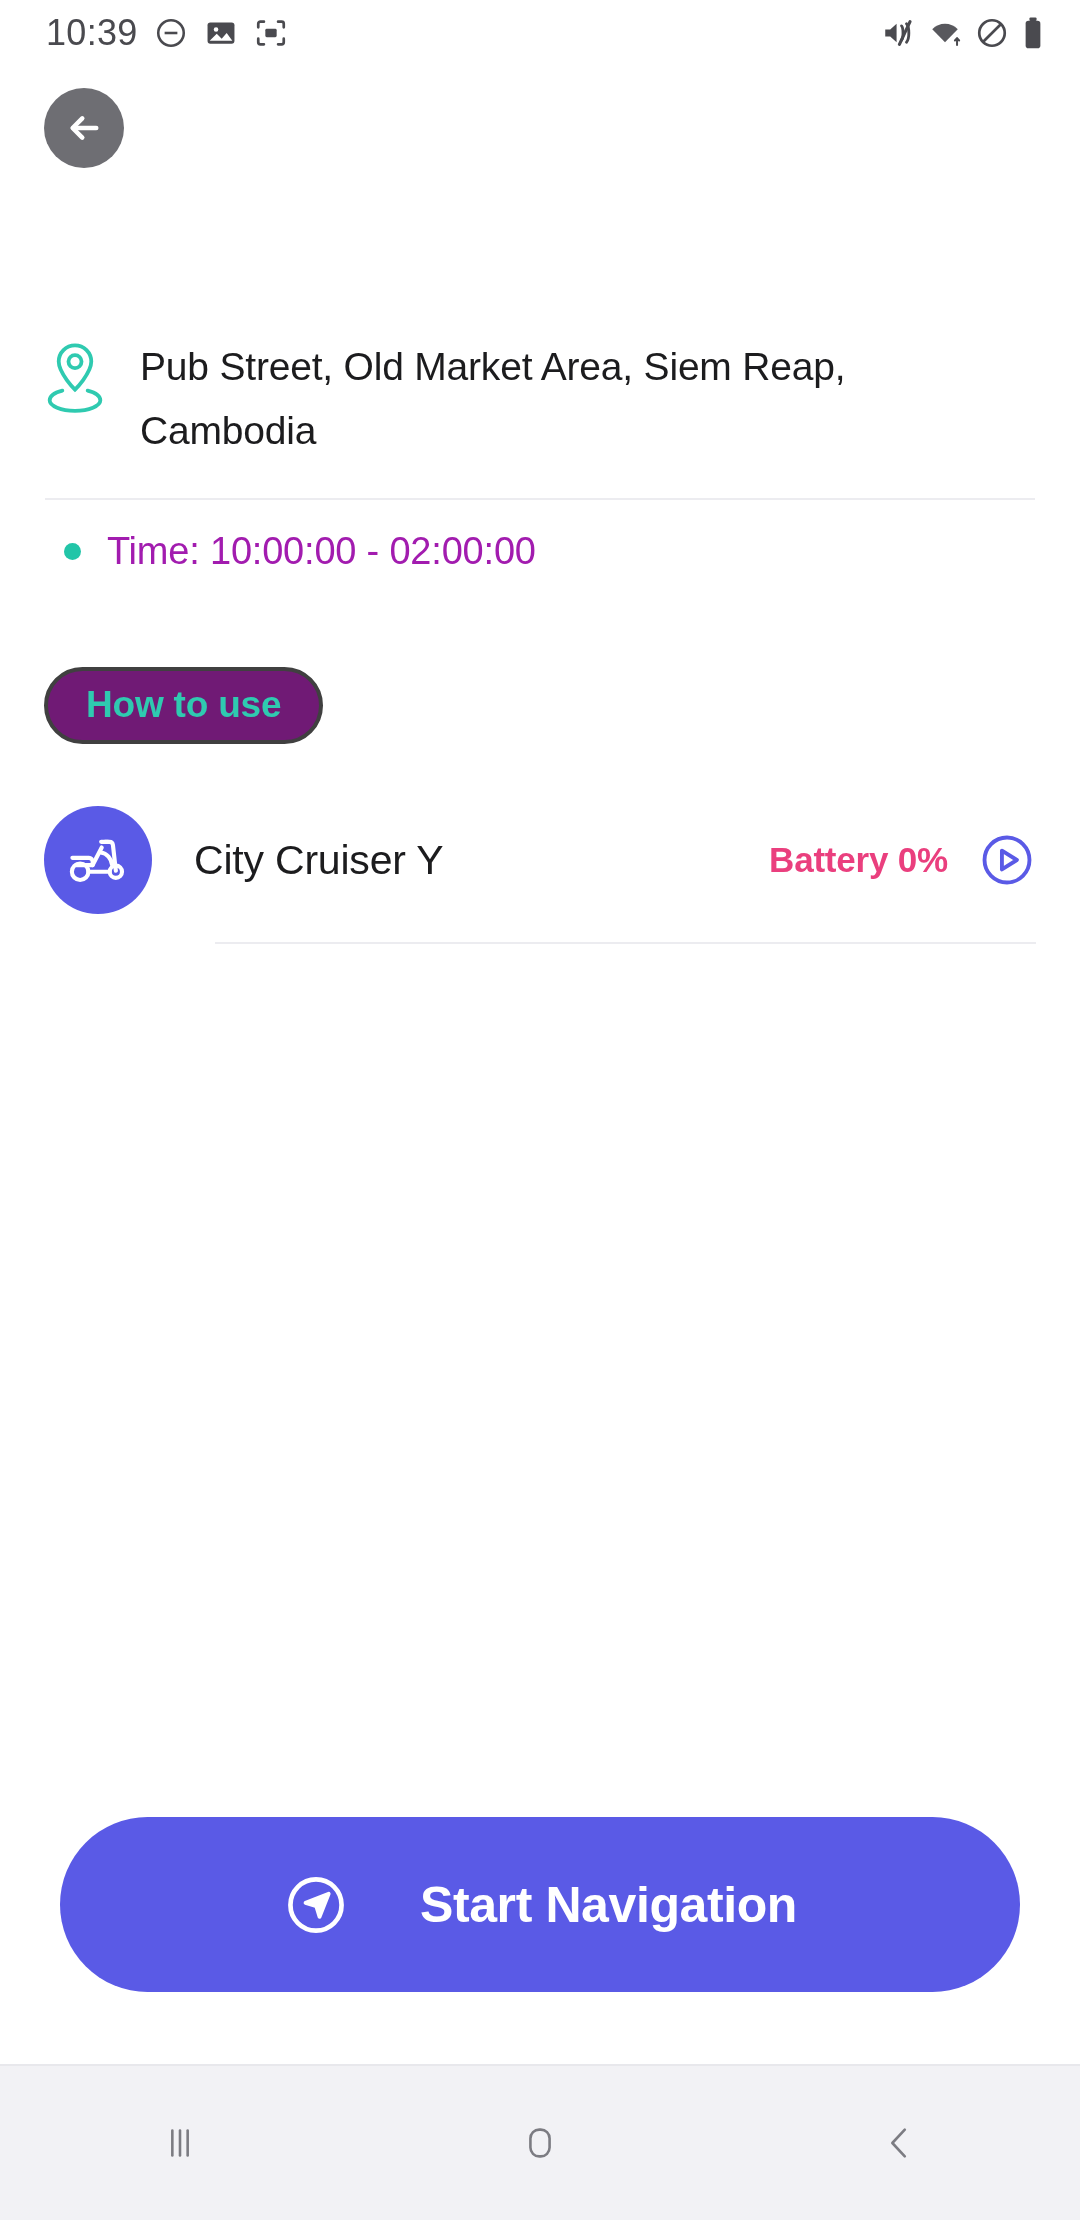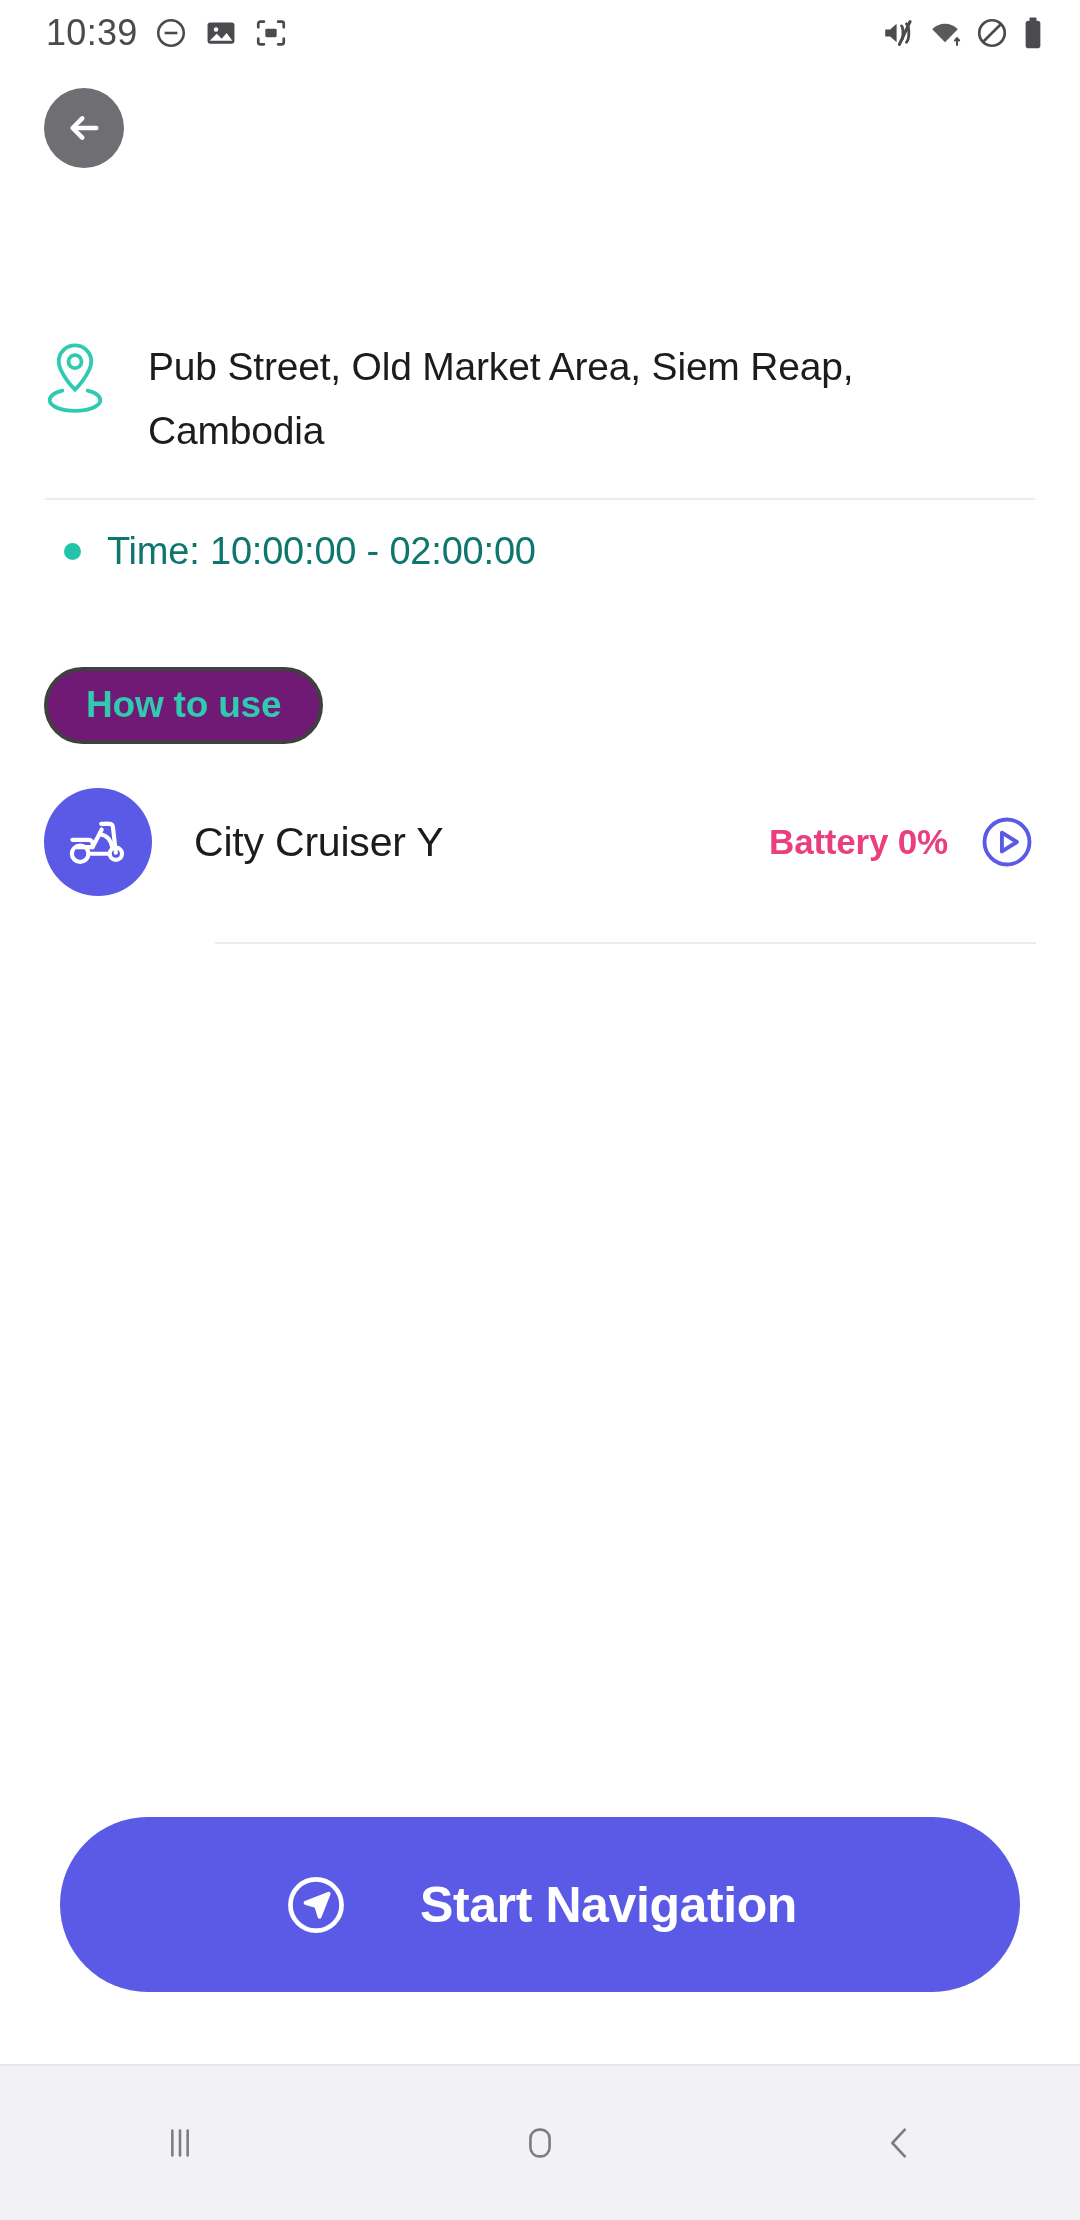--- a/index.html
+++ b/index.html
@@ -49,21 +49,21 @@
     width:1080px; text-align:center;
     font-size:47px; font-weight:700;
     color:#1c1c1e;
     letter-spacing:-0.3px;
   }
 
   
   .address-row {
     position:absolute; left:44px; top:335px;
     width:1000px;
-    display:flex; align-items:flex-start; gap:8px;
+    display:flex; align-items:flex-start; gap:0;
   }
   .pin-wrap {
     width:62px; min-width:62px; margin-right:34px;
     padding-top:4px;
   }
   .address-text {
     font-size:39px; line-height:64px;
     color:#1c1c1e; font-weight:400;
     letter-spacing:-0.2px;
     max-width:860px;
@@ -78,21 +78,21 @@
   
   .time-row {
     position:absolute; left:64px; top:530px;
     display:flex; align-items:center;
   }
   .time-dot {
     width:17px; height:17px; border-radius:50%;
     background:#22c5a8; margin-right:26px;
   }
   .time-text {
-    font-size:38px; color:#0f766e; font-weight:400;
+    font-size:38px; color:#a21caf; font-weight:400;
     letter-spacing:-0.2px;
   }
 
   
   .section-head {
     position:absolute; left:44px; top:660px;
     width:992px; height:90px;
     display:flex; align-items:center; justify-content:space-between;
   }
   .section-title {
@@ -105,21 +105,21 @@
     padding:15px 38px 17px 38px;
     color:#2fcab0;
     font-size:37px; font-weight:700;
     letter-spacing:-0.2px;
     background:#701a75;
     line-height:1;
   }
 
   
   .vehicle-row {
-    position:absolute; left:44px; top:788px;
+    position:absolute; left:44px; top:806px;
     width:992px; height:108px;
     display:flex; align-items:center;
   }
   .veh-avatar {
     width:108px; height:108px; min-width:108px;
     border-radius:50%;
     background:#5a5ae6;
     display:flex; align-items:center; justify-content:center;
   }
   .veh-name {

